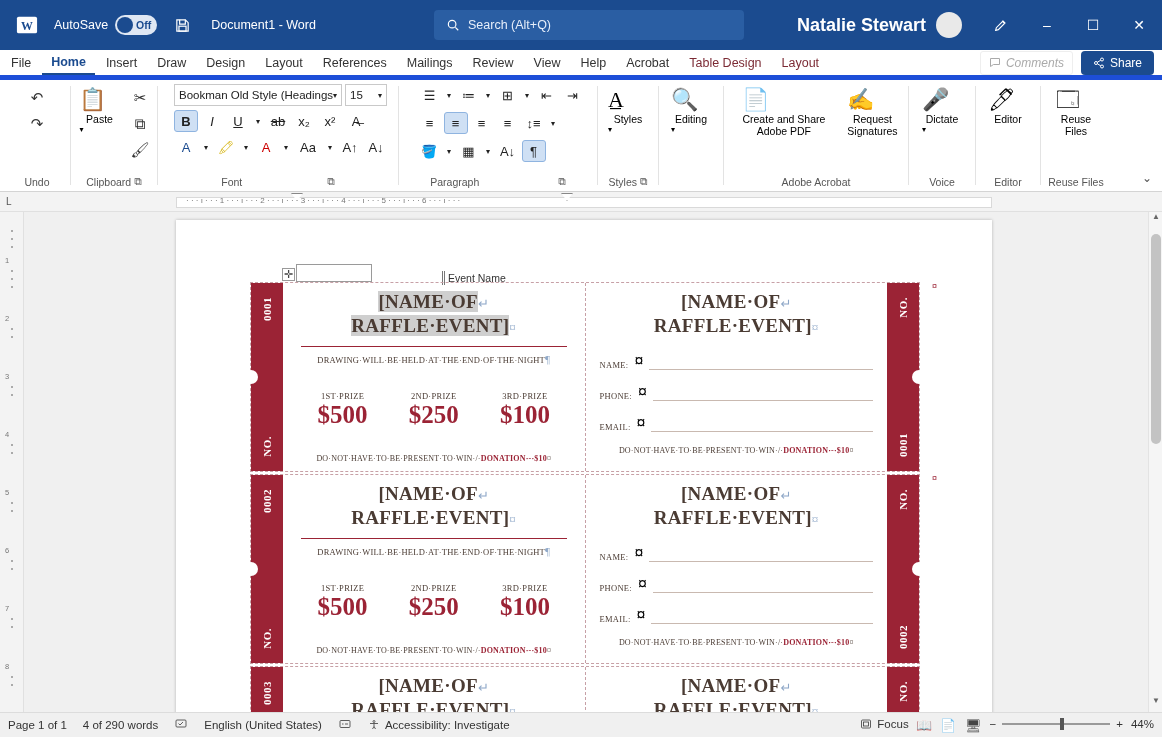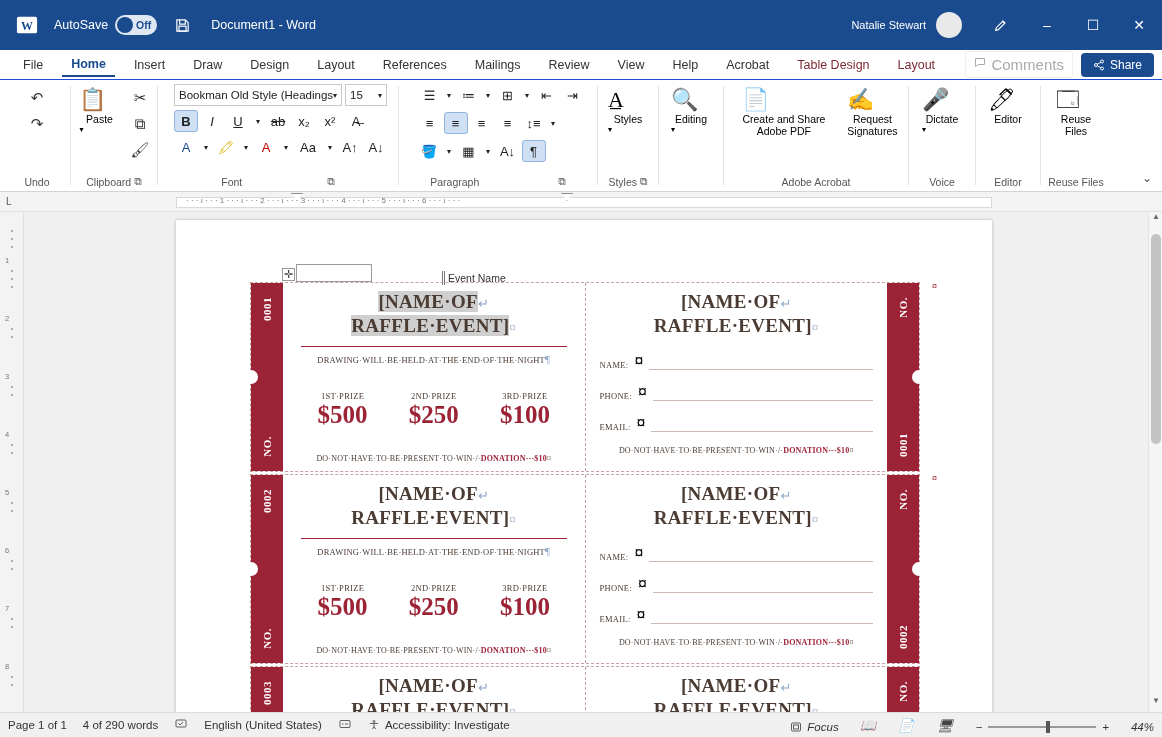--- a/index.html
+++ b/index.html
@@ -37,46 +37,46 @@
   .doc-title { margin-left: 18px; font-size: 12.5px; }
   .search-box {
     position: absolute; left: 434px; top: 10px; width: 310px; height: 30px;
     background: #2a5ea3; border-radius: 4px; display: flex; align-items: center;
     padding-left: 12px; gap: 8px;
   }
   .search-box .ph { font-size: 12.5px; color: #e6eefa; }
   .user-area {
     position: absolute; right: 200px; top: 12px; display: flex; align-items: center; gap: 10px;
   }
-  .user-name { font-size: 11px; }
+  .user-name { font-size: 18px; font-weight: bold; }
   .avatar {
     width: 26px; height: 26px; border-radius: 50%; background: #e9e9e9;
   }
   .tb-right { position: absolute; right: 0; top: 0; height: 50px; display: flex; align-items: center; }
   .tb-btn {
     width: 46px; height: 50px; display: flex; align-items: center; justify-content: center;
     font-size: 14px; color: #fff;
   }
 
   
   .menubar {
     height: 30px; background: #fff; display: flex; align-items: center;
-    padding-left: 14px; gap: 10px; border-bottom: 1px solid #1d4ed8; position: relative;
+    padding-left: 2px; gap: 2px; border-bottom: 5px solid #1d4ed8; position: relative;
   }
   .menu-item {
     font-size: 12.5px; color: #333; padding: 4px 9px; border-radius: 3px; white-space: nowrap;
   }
   .menu-item.active {
     color: #1b4b8f; font-weight: bold; border-bottom: 2px solid #1b4b8f; border-radius: 0;
   }
   .menu-item.ctx { color: #7b2a34; }
   .menubar-right { position: absolute; right: 8px; display: flex; align-items: center; gap: 8px; }
   .comments-btn {
-    font-size: 15px; color: #aaa; padding: 4px 8px; border: 1px solid #eee;
-    border-radius: 3px; display: flex; gap: 5px;
+    font-size: 12px; color: #aaa; padding: 4px 8px; border: 1px solid #eee;
+    border-radius: 3px; display: flex; gap: 5px; font-style: italic;
   }
   .share-btn {
     font-size: 12px; color: #fff; background: #1b4b8f; padding: 5px 12px;
     border-radius: 4px; display: flex; align-items: center; gap: 5px;
   }
 
   
   .ribbon {
     height: 112px; background: #fff; border-bottom: 1px solid #d4d4d4;
     display: flex; position: relative; padding-left: 8px;
@@ -222,21 +222,21 @@
     background: #c3c3c3; border-radius: 5px;
   }
   .vscroll .arr { position: absolute; left: 0; width: 14px; height: 16px; text-align: center; font-size: 8px; color: #666; }
 
   
   .status {
     position: absolute; bottom: 0; left: 0; right: 0; height: 25px; background: #f0f0f0;
     border-top: 1px solid #dcdcdc; display: flex; align-items: center;
     font-size: 11.5px; color: #333; padding: 0 8px; gap: 16px;
   }
-  .status-right { margin-left: auto; display: flex; align-items: flex-end; gap: 22px; font-style: italic; }
+  .status-right { margin-left: auto; display: flex; align-items: flex-start; gap: 8px; }
   .zoom-slider { display: flex; align-items: center; gap: 6px; }
   .zoom-track { width: 108px; height: 2px; background: #9a9a9a; position: relative; }
   .zoom-knob { position: absolute; left: 58px; top: -5px; width: 4px; height: 12px; background: #555; }
   .view-ico { font-size: 13px; color: #444; }
   .view-ico.on { color: #1b4b8f; }
 </style>
 </head>
 <body>
 
 <div class="titlebar">
@@ -259,20 +259,27 @@
         <path d="M8 4v6h8V4"></path>
         <rect x="7" y="13" width="10" height="7"></rect>
       </svg>
   </div>
   <span class="doc-title">
     <span>Document1</span>
     <span>-</span>
     <span>Word</span>
   </span>
 
+  <div class="search-box">
+    <svg width="14" height="14" viewBox="0 0 24 24" fill="none" stroke="#fff" stroke-width="2">
+        <circle cx="10.5" cy="10.5" r="6.5"></circle>
+        <path d="M16 16l5 5"></path>
+      </svg>
+    <span class="ph">Search (Alt+Q)</span>
+  </div>
 
   <div class="user-area">
     <span class="user-name">Natalie Stewart</span>
     <span class="avatar"></span>
   </div>
 
   <div class="tb-right">
     <div class="tb-btn">
       <svg width="16" height="16" viewBox="0 0 24 24" fill="none" stroke="#fff" stroke-width="1.7">
           <path d="M4 20l4-1 10-10-3-3L5 16z"></path>

